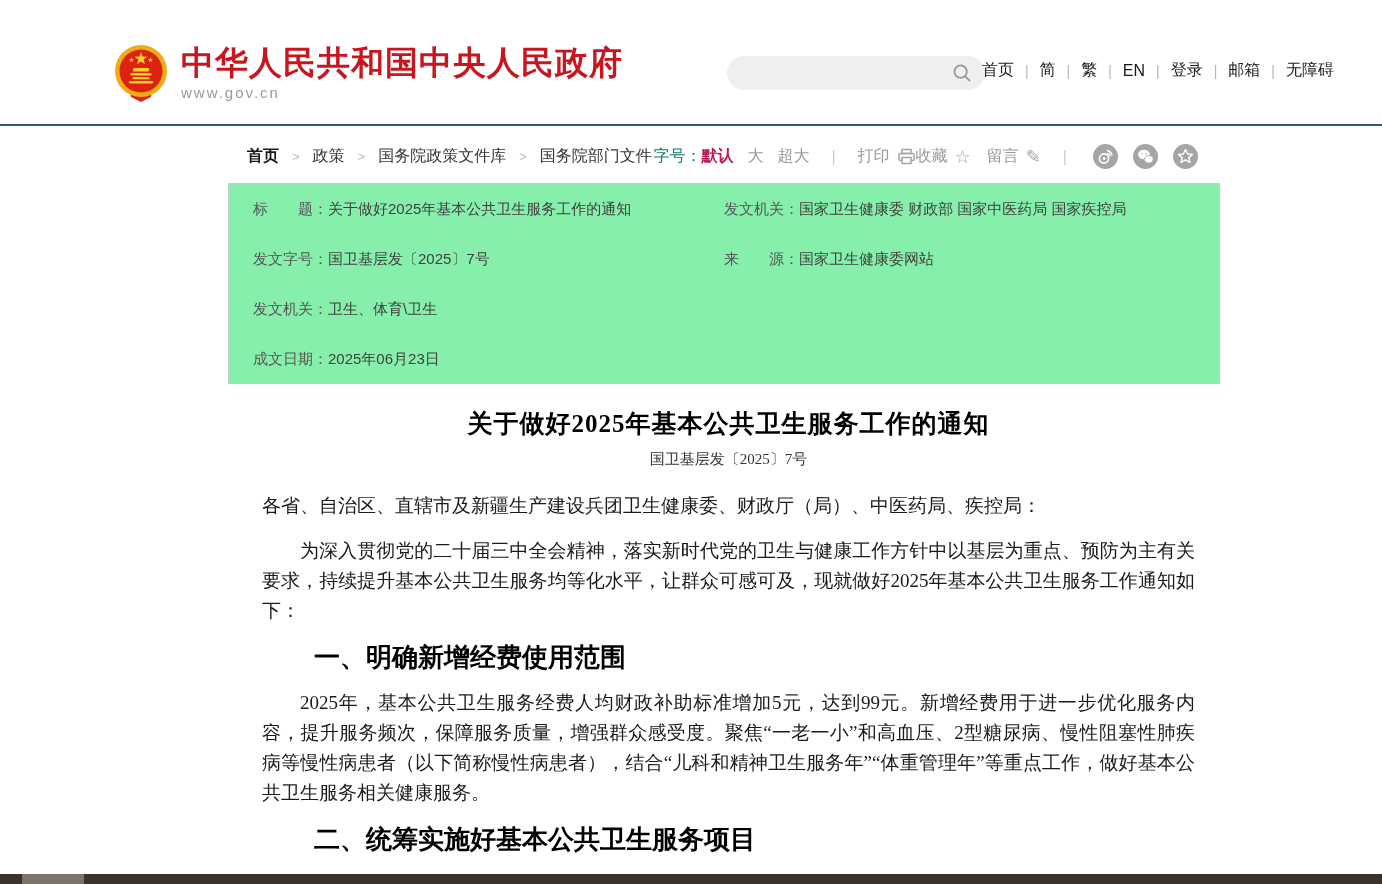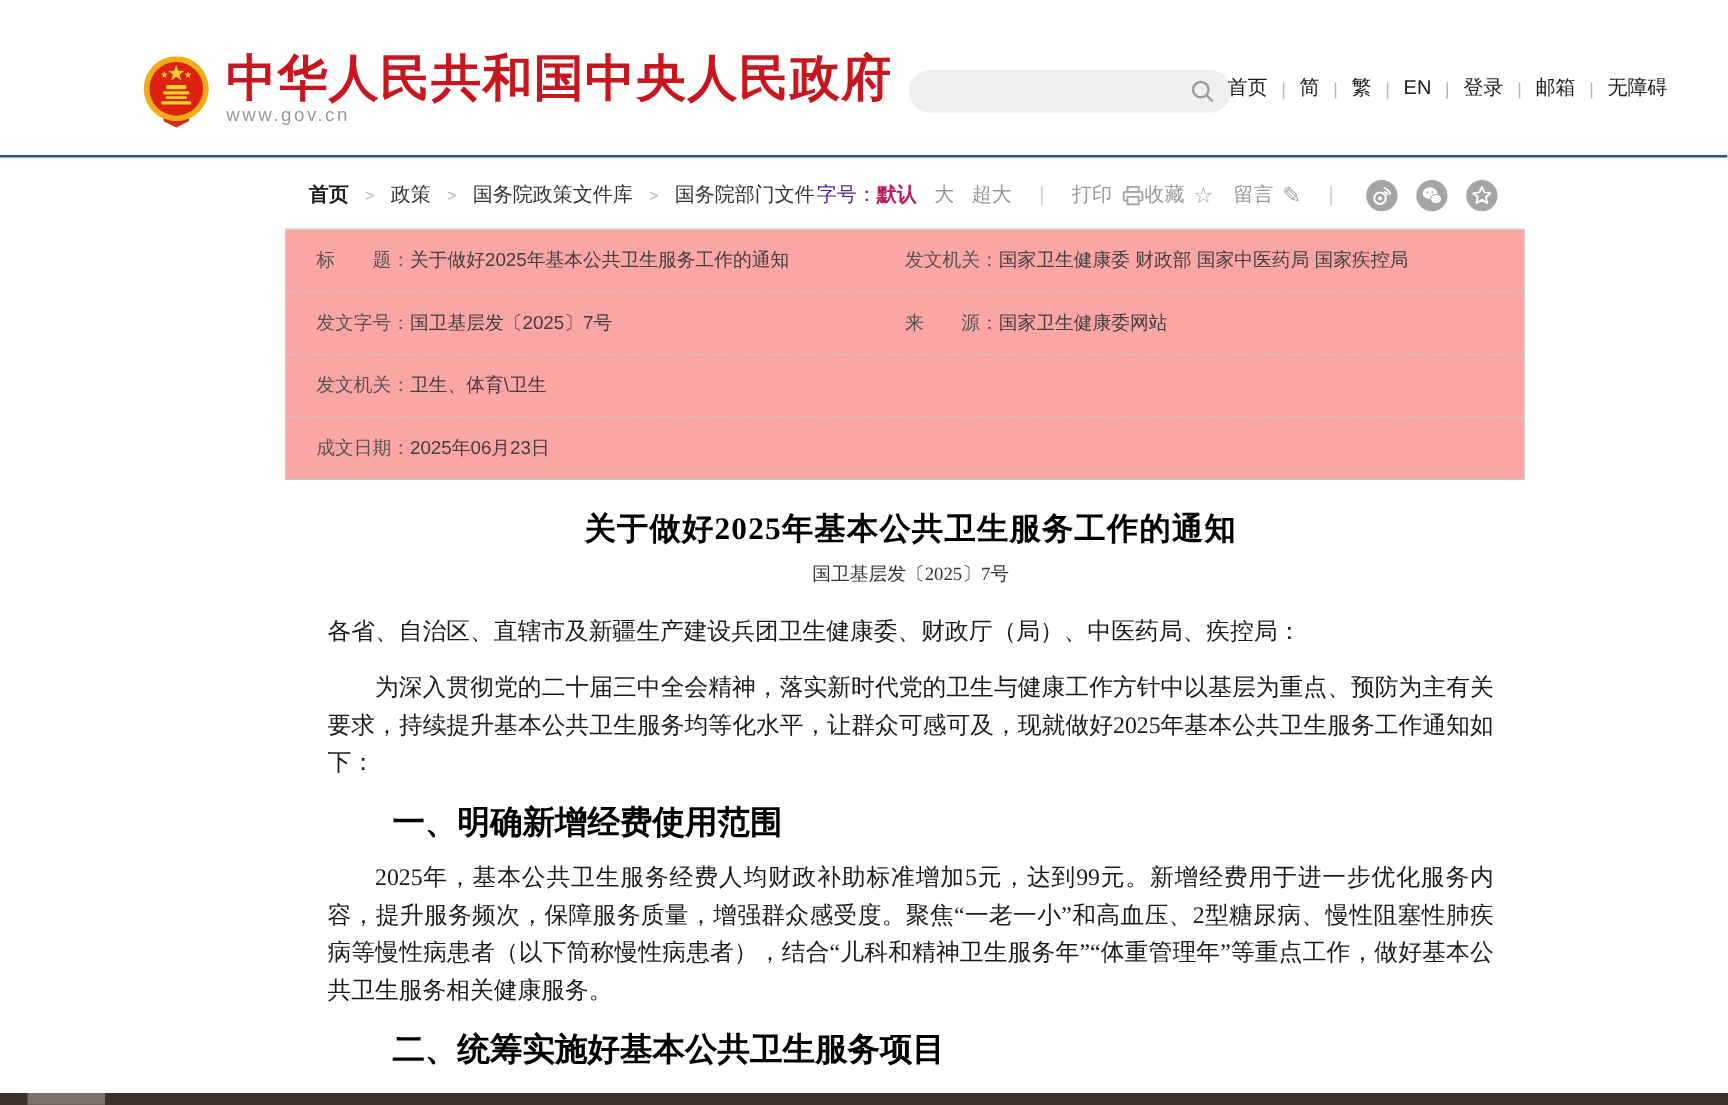--- a/index.html
+++ b/index.html
@@ -7,21 +7,21 @@
     font-family:"Liberation Sans","DejaVu Sans",sans-serif; }
   .top-hairline { position:absolute; top:0; left:0; width:1382px; height:1px; background:#e3e3e3; }
   .red-tick { position:absolute; top:3px; left:0; width:3px; height:34px; background:#e8312a; }
 
   
   header { position:relative; width:1382px; height:126px; background:#fff;
     border-bottom:2px solid #2e5680; }
   .logo-wrap { position:absolute; left:113px; top:45px; display:flex; align-items:flex-start; cursor:pointer; }
   .emblem { width:56px; height:58px; }
   .site-text { margin-left:12px; }
-  .site-title { font-size:40px; font-weight:bold; color:#c8161e; letter-spacing:1px; line-height:36px; }
+  .site-title { font-size:33px; font-weight:bold; color:#c8161e; letter-spacing:1px; line-height:36px; }
   .site-url { font-size:15px; color:#9a9a9a; letter-spacing:2px; margin-top:3px; }
   .search-box { position:absolute; left:727px; top:56px; width:258px; height:34px;
     background:#efefef; border-radius:17px; display:flex; align-items:center; }
   .search-box input { flex:1; height:100%; border:none; outline:none; background:transparent;
     padding:0 8px 0 18px; font-size:15px; color:#333; }
   .search-ic { width:20px; height:20px; margin-right:14px; cursor:pointer; flex:0 0 auto; }
   .top-nav { position:absolute; right:48px; top:60px; display:flex; align-items:center; font-size:16px; color:#1a1a1a; }
   .top-nav a { color:#1a1a1a; text-decoration:none; cursor:pointer; white-space:nowrap; }
   .nav-sep { color:#b5b5b5; margin:0 11px; font-size:14px; }
 
@@ -30,31 +30,31 @@
 
   .crumb-row { display:flex; justify-content:space-between; align-items:center;
     padding:18px 22px 14px 19px; font-size:16px; }
   .breadcrumb { display:flex; align-items:center; color:#333; }
   .crumb { cursor:pointer; white-space:nowrap; }
   .crumb.home { font-weight:bold; color:#1a1a1a; }
   .crumb-sep { color:#b9b9b9; margin:0 13px; font-size:13px; }
   .page-tools { display:flex; align-items:center; color:#999; font-size:16px; }
   .tool-blue { color:#be185d; font-weight:bold; cursor:pointer;font-family:Liberation Serif, serif; }
   .tool-gray { color:#999; cursor:pointer; }
-  .tool-label { color:#4c1d95; }
+  .tool-label { color:#0f766e; }
   .tool-gap { margin-left:14px; }
   .vdiv { color:#ccc; margin:0 22px; font-weight:normal; }
   .tool-ic { width:19px; height:19px; margin-left:7px; cursor:pointer; }
   .glyph-ic { font-size:18px; color:#a5a5a5; margin-left:7px; cursor:pointer; }
   .share-ic { width:25px; height:25px; border-radius:50%; background:#a5a5a5; margin-left:15px;
     display:flex; align-items:center; justify-content:center; cursor:pointer; }
   .share-ic svg { width:17px; height:17px; }
 
   
-  .meta-panel { border:1px solid #ccc; background:#fca5a5; }
+  .meta-panel { border:1px solid #ccc; background:#86efac; }
   .meta-row { display:grid; grid-template-columns:495px 1fr; min-height:49px; align-items:center; }
   .meta-row + .meta-row { border-top:1px dashed #c9c9c9; }
   .meta-cell { padding:14px 10px 14px 24px; font-size:15px; line-height:21px; }
   .meta-cell.right { padding-left:0; }
   .meta-label { color:#555; white-space:pre; }
   .meta-value { color:#404040; }
 
   
   article { font-family:"Liberation Serif","DejaVu Serif",serif; color:#1a1a1a; padding:0 25px 0 34px; }
   .doc-title { text-align:center; font-size:25px; font-weight:bold; color:#000;

